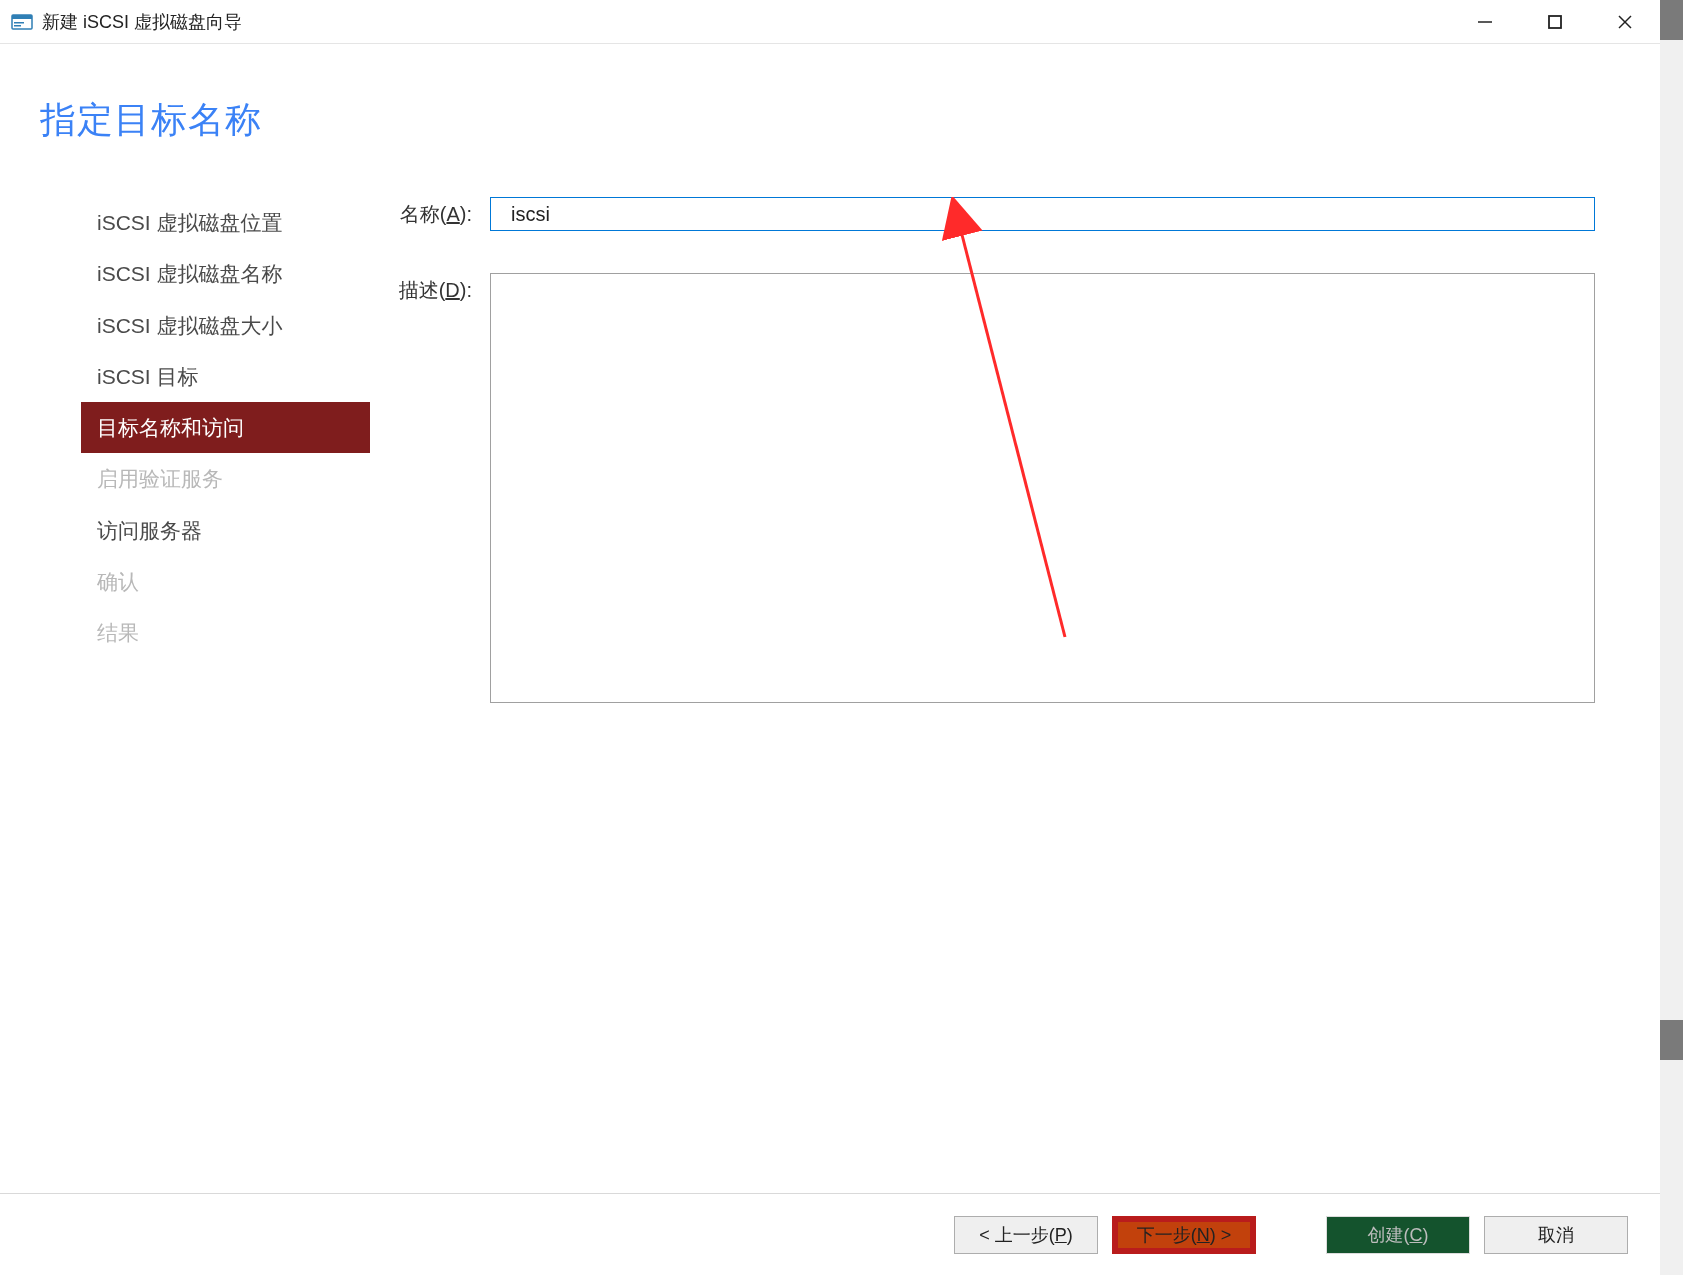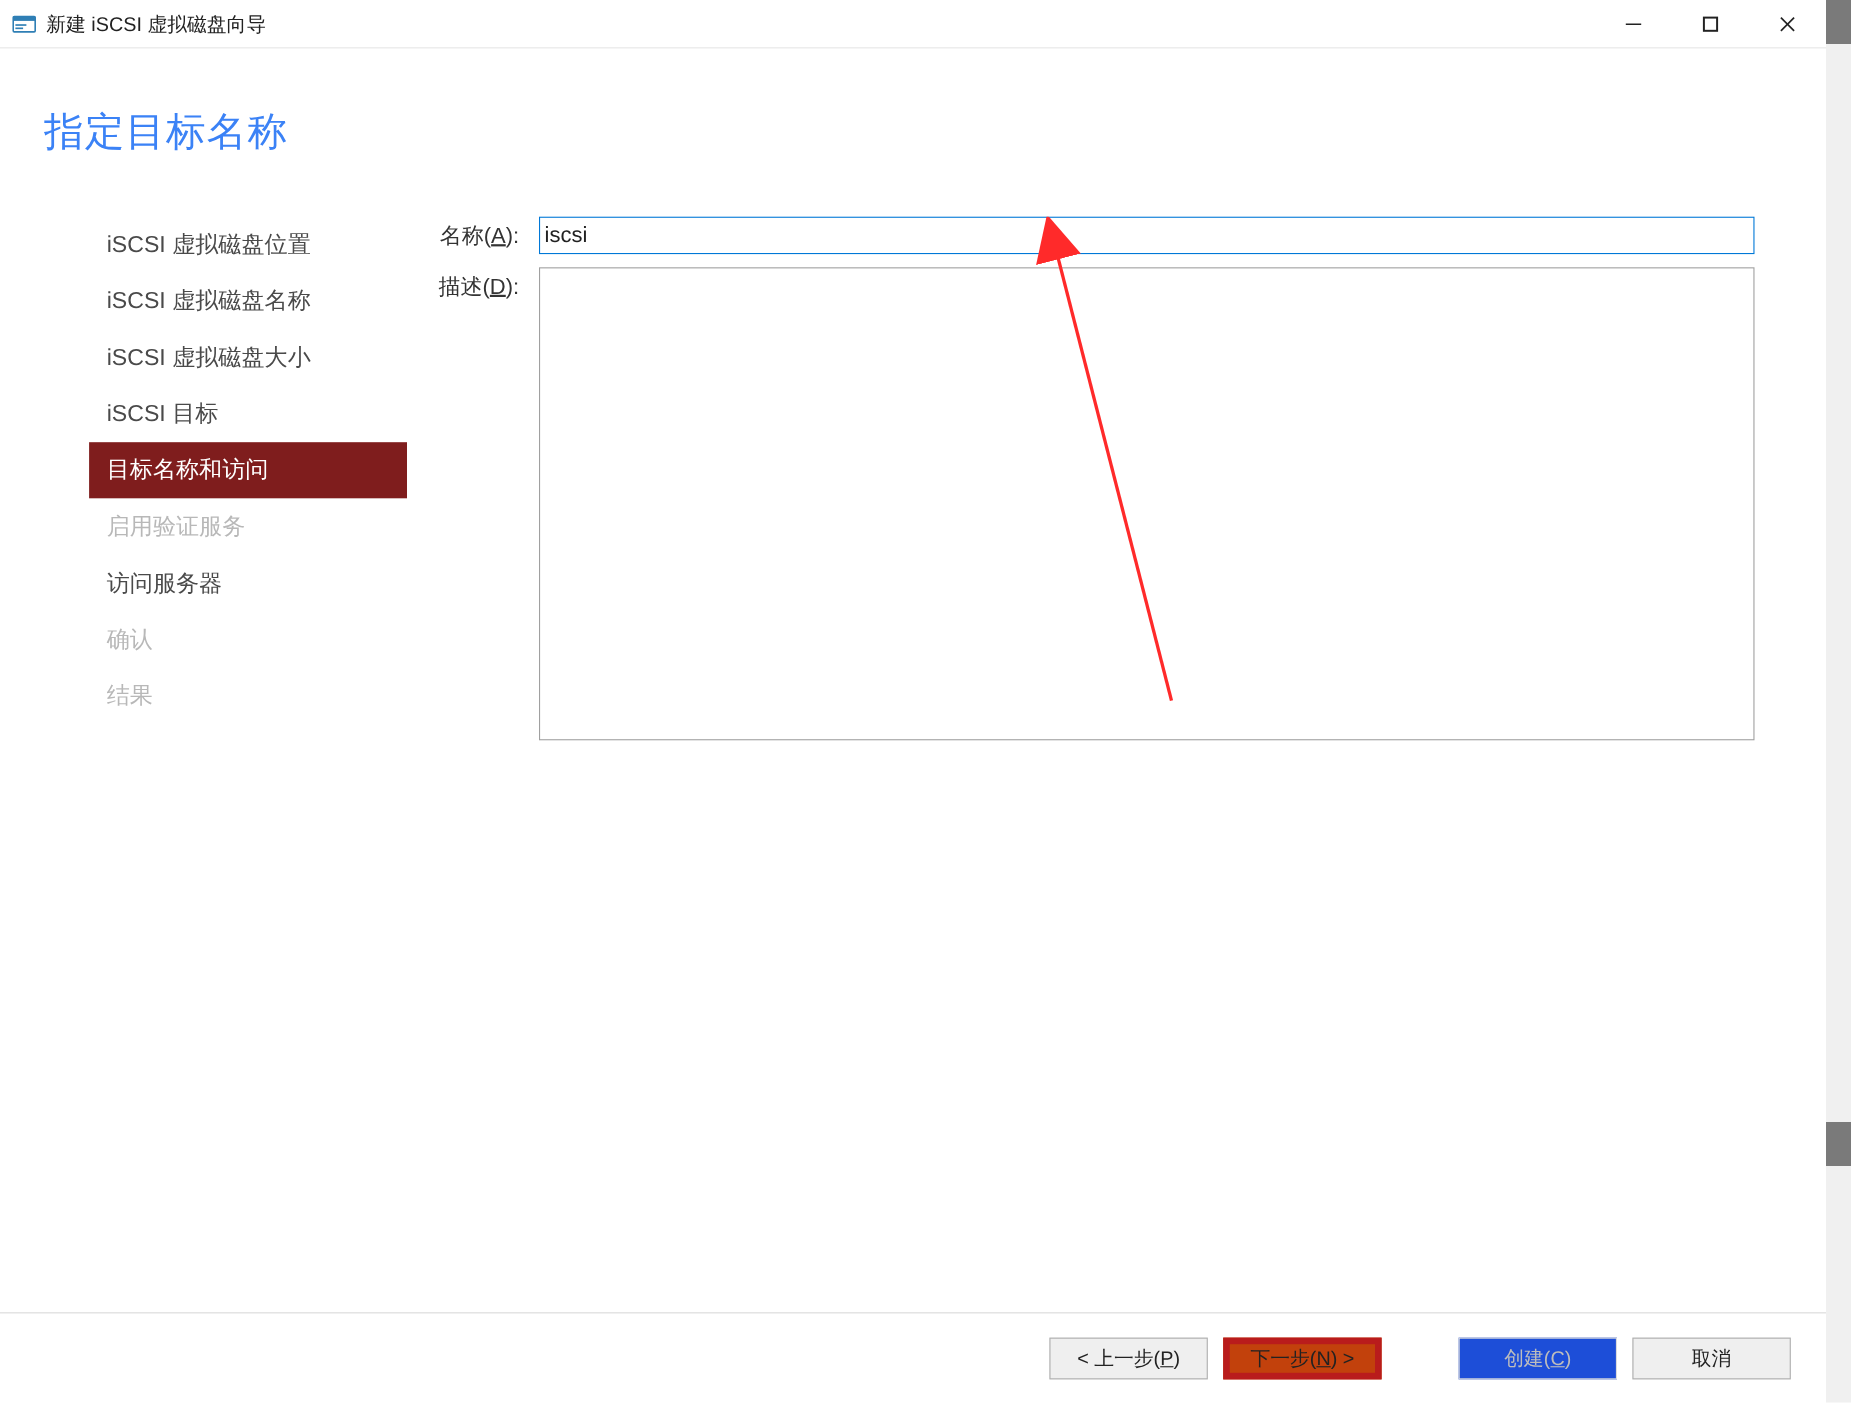--- a/index.html
+++ b/index.html
@@ -114,37 +114,37 @@
   }
 
   .form-area {
     flex: 1 1 auto;
     padding-right: 65px;
     position: relative;
   }
   .form-row {
     display: flex;
     align-items: flex-start;
-    margin-bottom: 12px;
+    margin-bottom: 42px;
   }
   .form-label {
     width: 120px;
     text-align: right;
     font-size: 20px;
     color: #333;
     padding-top: 4px;
     padding-right: 18px;
   }
   .form-label .ul { text-decoration: underline; }
   .text-input {
     flex: 1 1 auto;
     height: 34px;
     border: 1px solid #0078d7;
     font-size: 20px;
-    padding: 2px 4px;
+    padding: 2px 20px;
     font-family: inherit;
     color: #222;
     outline: none;
   }
   .textarea {
     flex: 1 1 auto;
     height: 430px;
     border: 1px solid #a0a0a0;
     font-size: 20px;
     padding: 6px 8px;
@@ -184,21 +184,21 @@
     padding: 0 18px;
     cursor: default;
   }
   .btn.default {
     border: 6px solid #b91c1c;
     background: #c2410c;
   }
   .btn.disabled {
     color: #bdbdbd;
     border-color: #dcdcdc;
-    background: #1d4ed8;
+    background: #14532d;
   }
   .btn .ul { text-decoration: underline; }
   .spacer { width: 42px; }
 </style>
 </head>
 <body>
 
 <div class="window">
 
   <div class="titlebar">

